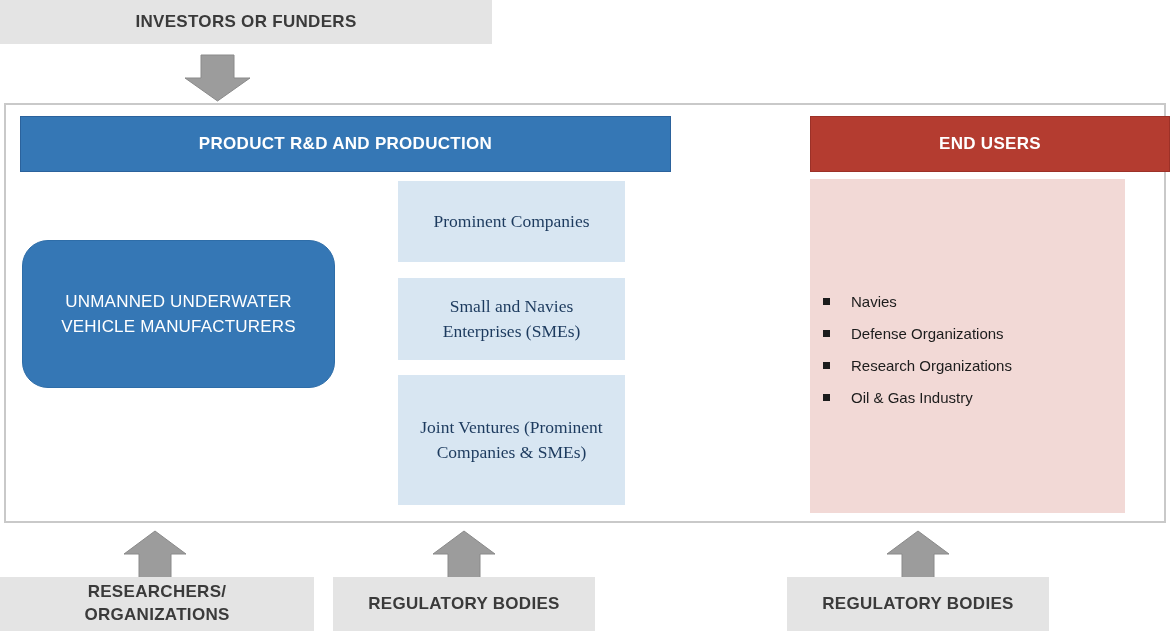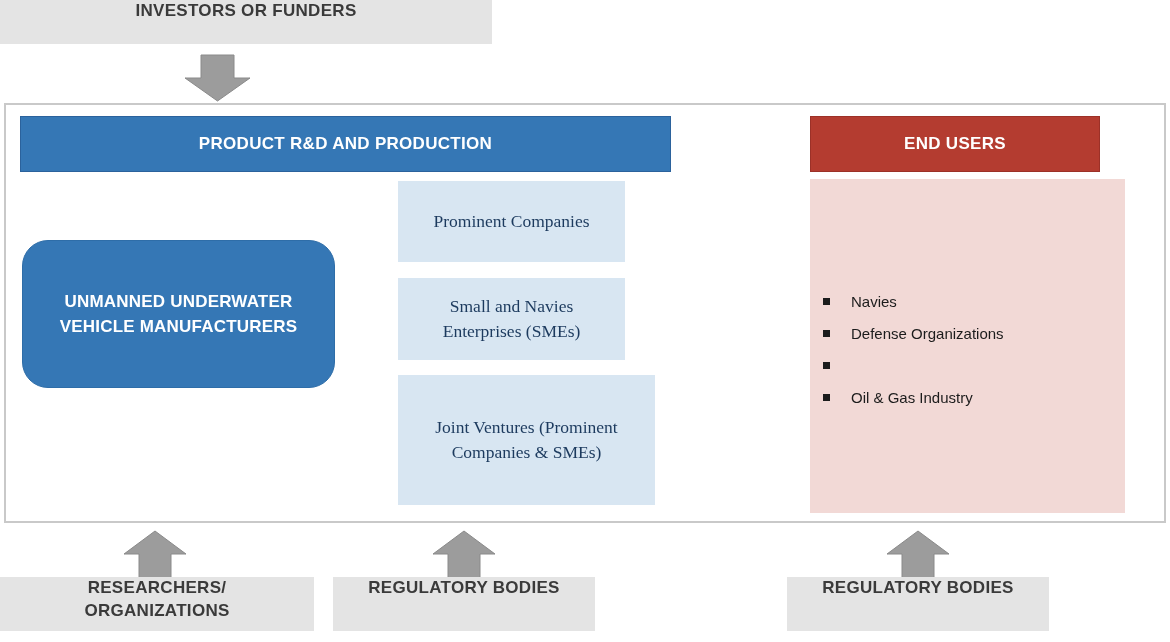--- a/index.html
+++ b/index.html
@@ -4,37 +4,37 @@
 <style>
   html,body{margin:0;padding:0;background:#fff;}
   .stage{
     position:relative;width:1170px;height:642px;overflow:hidden;
     font-family:"Liberation Sans",sans-serif;background:#fff;
   }
   .abs{position:absolute;box-sizing:border-box;}
   
   .gray-label{
     background:#E4E4E4;color:#3A3A3A;font-weight:bold;font-size:17px;
-    display:flex;align-items:flex-start;justify-content:center;text-align:center;
+    display:flex;align-items:center;justify-content:center;text-align:center;
     letter-spacing:.3px;line-height:1.35;white-space:pre-line;
   }
   
   .hdr{
     display:flex;align-items:center;justify-content:center;
     color:#fff;font-weight:bold;font-size:17px;letter-spacing:.3px;text-align:left;
   }
   .hdr-blue{background:#3577B5;border:1px solid #2B629C;}
   .hdr-red{background:#B43C30;border:1px solid #9C3128;}
   
   .container-frame{border:2px solid #C9C9C9;background:#fff;}
   
   .manufacturer{
     background:#3577B5;border:1px solid #2E6DA8;border-radius:26px;
     display:flex;align-items:center;justify-content:center;text-align:center;
-    color:#fff;font-weight:bold;font-size:17px;line-height:1.5;letter-spacing:.2px;
+    color:#fff;font-weight:normal;font-size:17px;line-height:1.5;letter-spacing:.2px;
   }
   .manufacturer span{max-width:280px;}
   
   .cbox{
     background:#D8E6F2;display:flex;align-items:center;justify-content:center;
     text-align:center;color:#1C3A5E;font-size:17.5px;line-height:1.45;font-family:Liberation Serif, serif;
   }
   .cbox span{max-width:200px;}
   .cbox.jv span{max-width:188px;}
   
@@ -82,50 +82,51 @@
       <polygon points="918,531 949,554 934,554 934,578 902,578 902,554 887,554"></polygon>
     </g>
   </svg>
 
   <div class="abs container-frame" style="left:4px;top:103px;width:1162px;height:420px;"></div>
 
   <div class="abs hdr hdr-blue" style="left:20px;top:116px;width:651px;height:56px;">
     <span>PRODUCT R&amp;D AND PRODUCTION</span>
   </div>
 
-  <div class="abs hdr hdr-red" style="left:810px;top:116px;width:290px;height:56px;">
+  <div class="abs hdr hdr-red" style="left:810px;top:116px;width:360px;height:56px;">
     <span>END USERS</span>
   </div>
 
   <div class="abs manufacturer" style="left:22px;top:240px;width:313px;height:148px;">
     <span>UNMANNED UNDERWATER VEHICLE MANUFACTURERS</span>
   </div>
 
   <div class="abs cbox" style="left:398px;top:181px;width:227px;height:81px;">
     <span>Prominent Companies</span>
   </div>
   <div class="abs cbox" style="left:398px;top:278px;width:227px;height:82px;">
     <span>Small and Navies Enterprises (SMEs)</span>
   </div>
-  <div class="abs cbox jv" style="left:398px;top:375px;width:257px;height:130px;">
+  <div class="abs cbox jv" style="left:398px;top:375px;width:227px;height:130px;">
     <span>Joint Ventures (Prominent Companies &amp; SMEs)</span>
   </div>
 
   <div class="abs pinkbox" style="left:810px;top:179px;width:315px;height:334px;">
     <ul class="eu-list">
       <li>
         <span class="sq"></span>
         <span>Navies</span>
       </li>
       <li>
         <span class="sq"></span>
         <span>Defense Organizations</span>
       </li>
       <li>
         <span class="sq"></span>
+        <span>Research Organizations</span>
       </li>
       <li>
         <span class="sq"></span>
         <span>Oil &amp; Gas Industry</span>
       </li>
     </ul>
   </div>
 
   <div class="abs gray-label" style="left:0;top:577px;width:314px;height:54px;">
     <span>RESEARCHERS/

